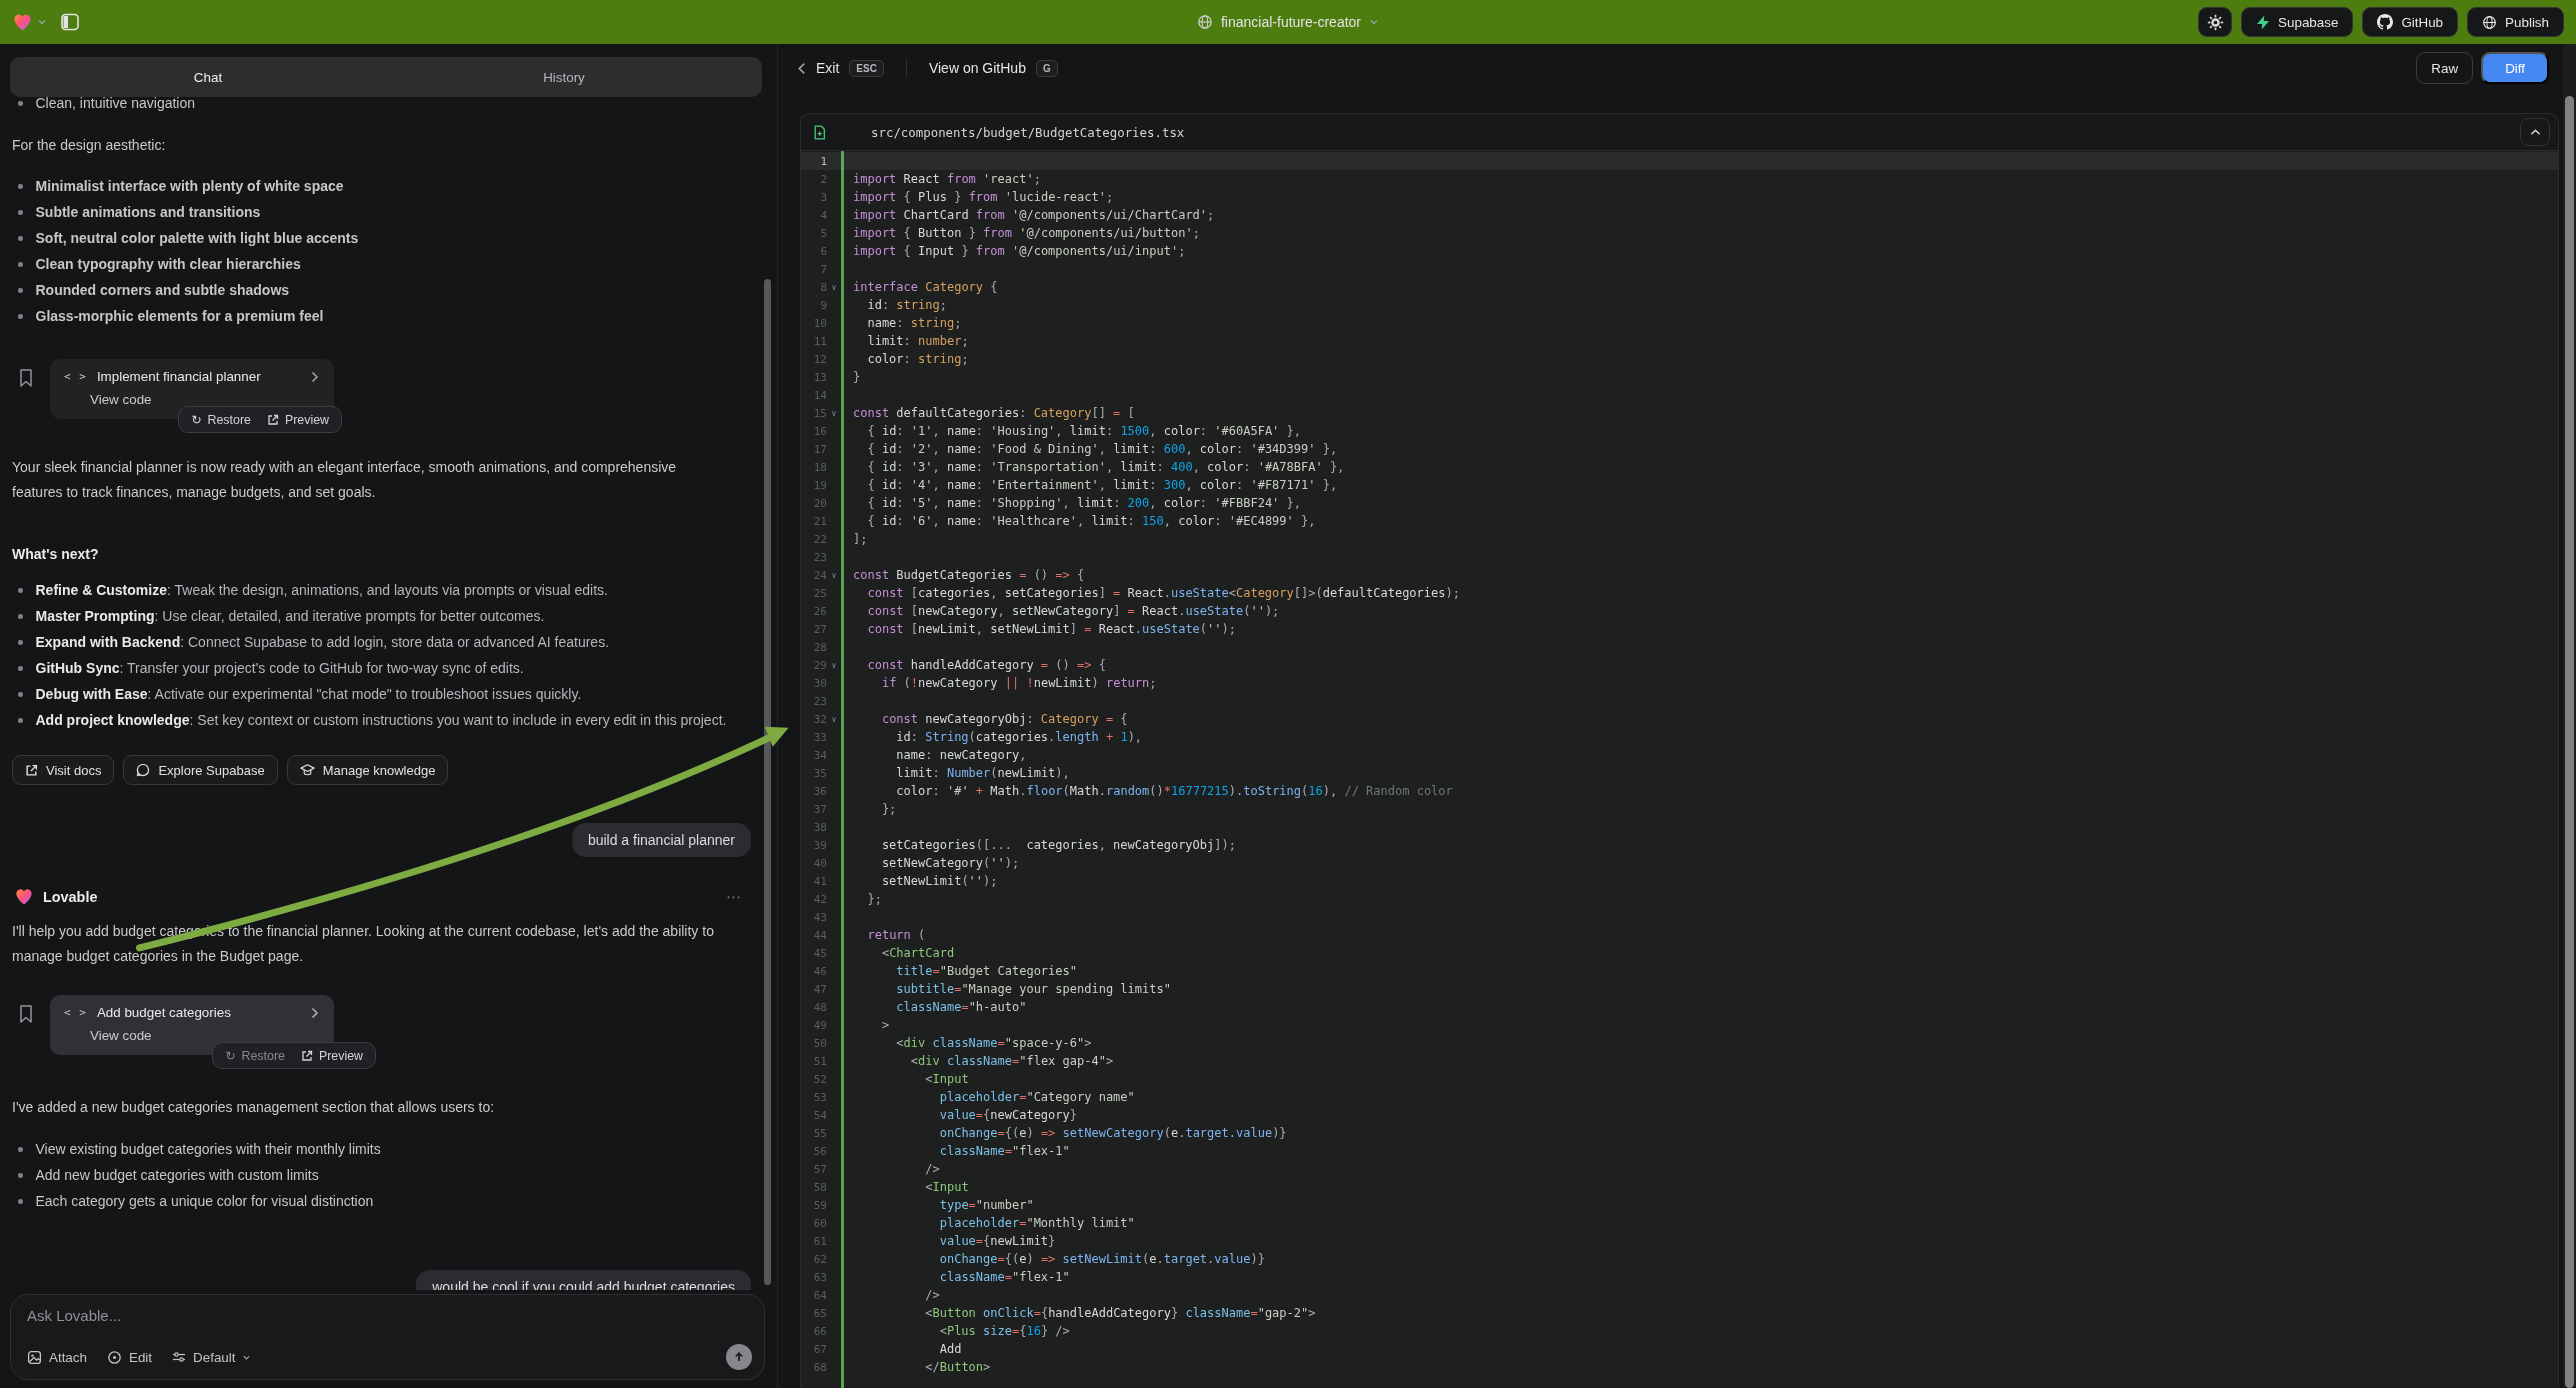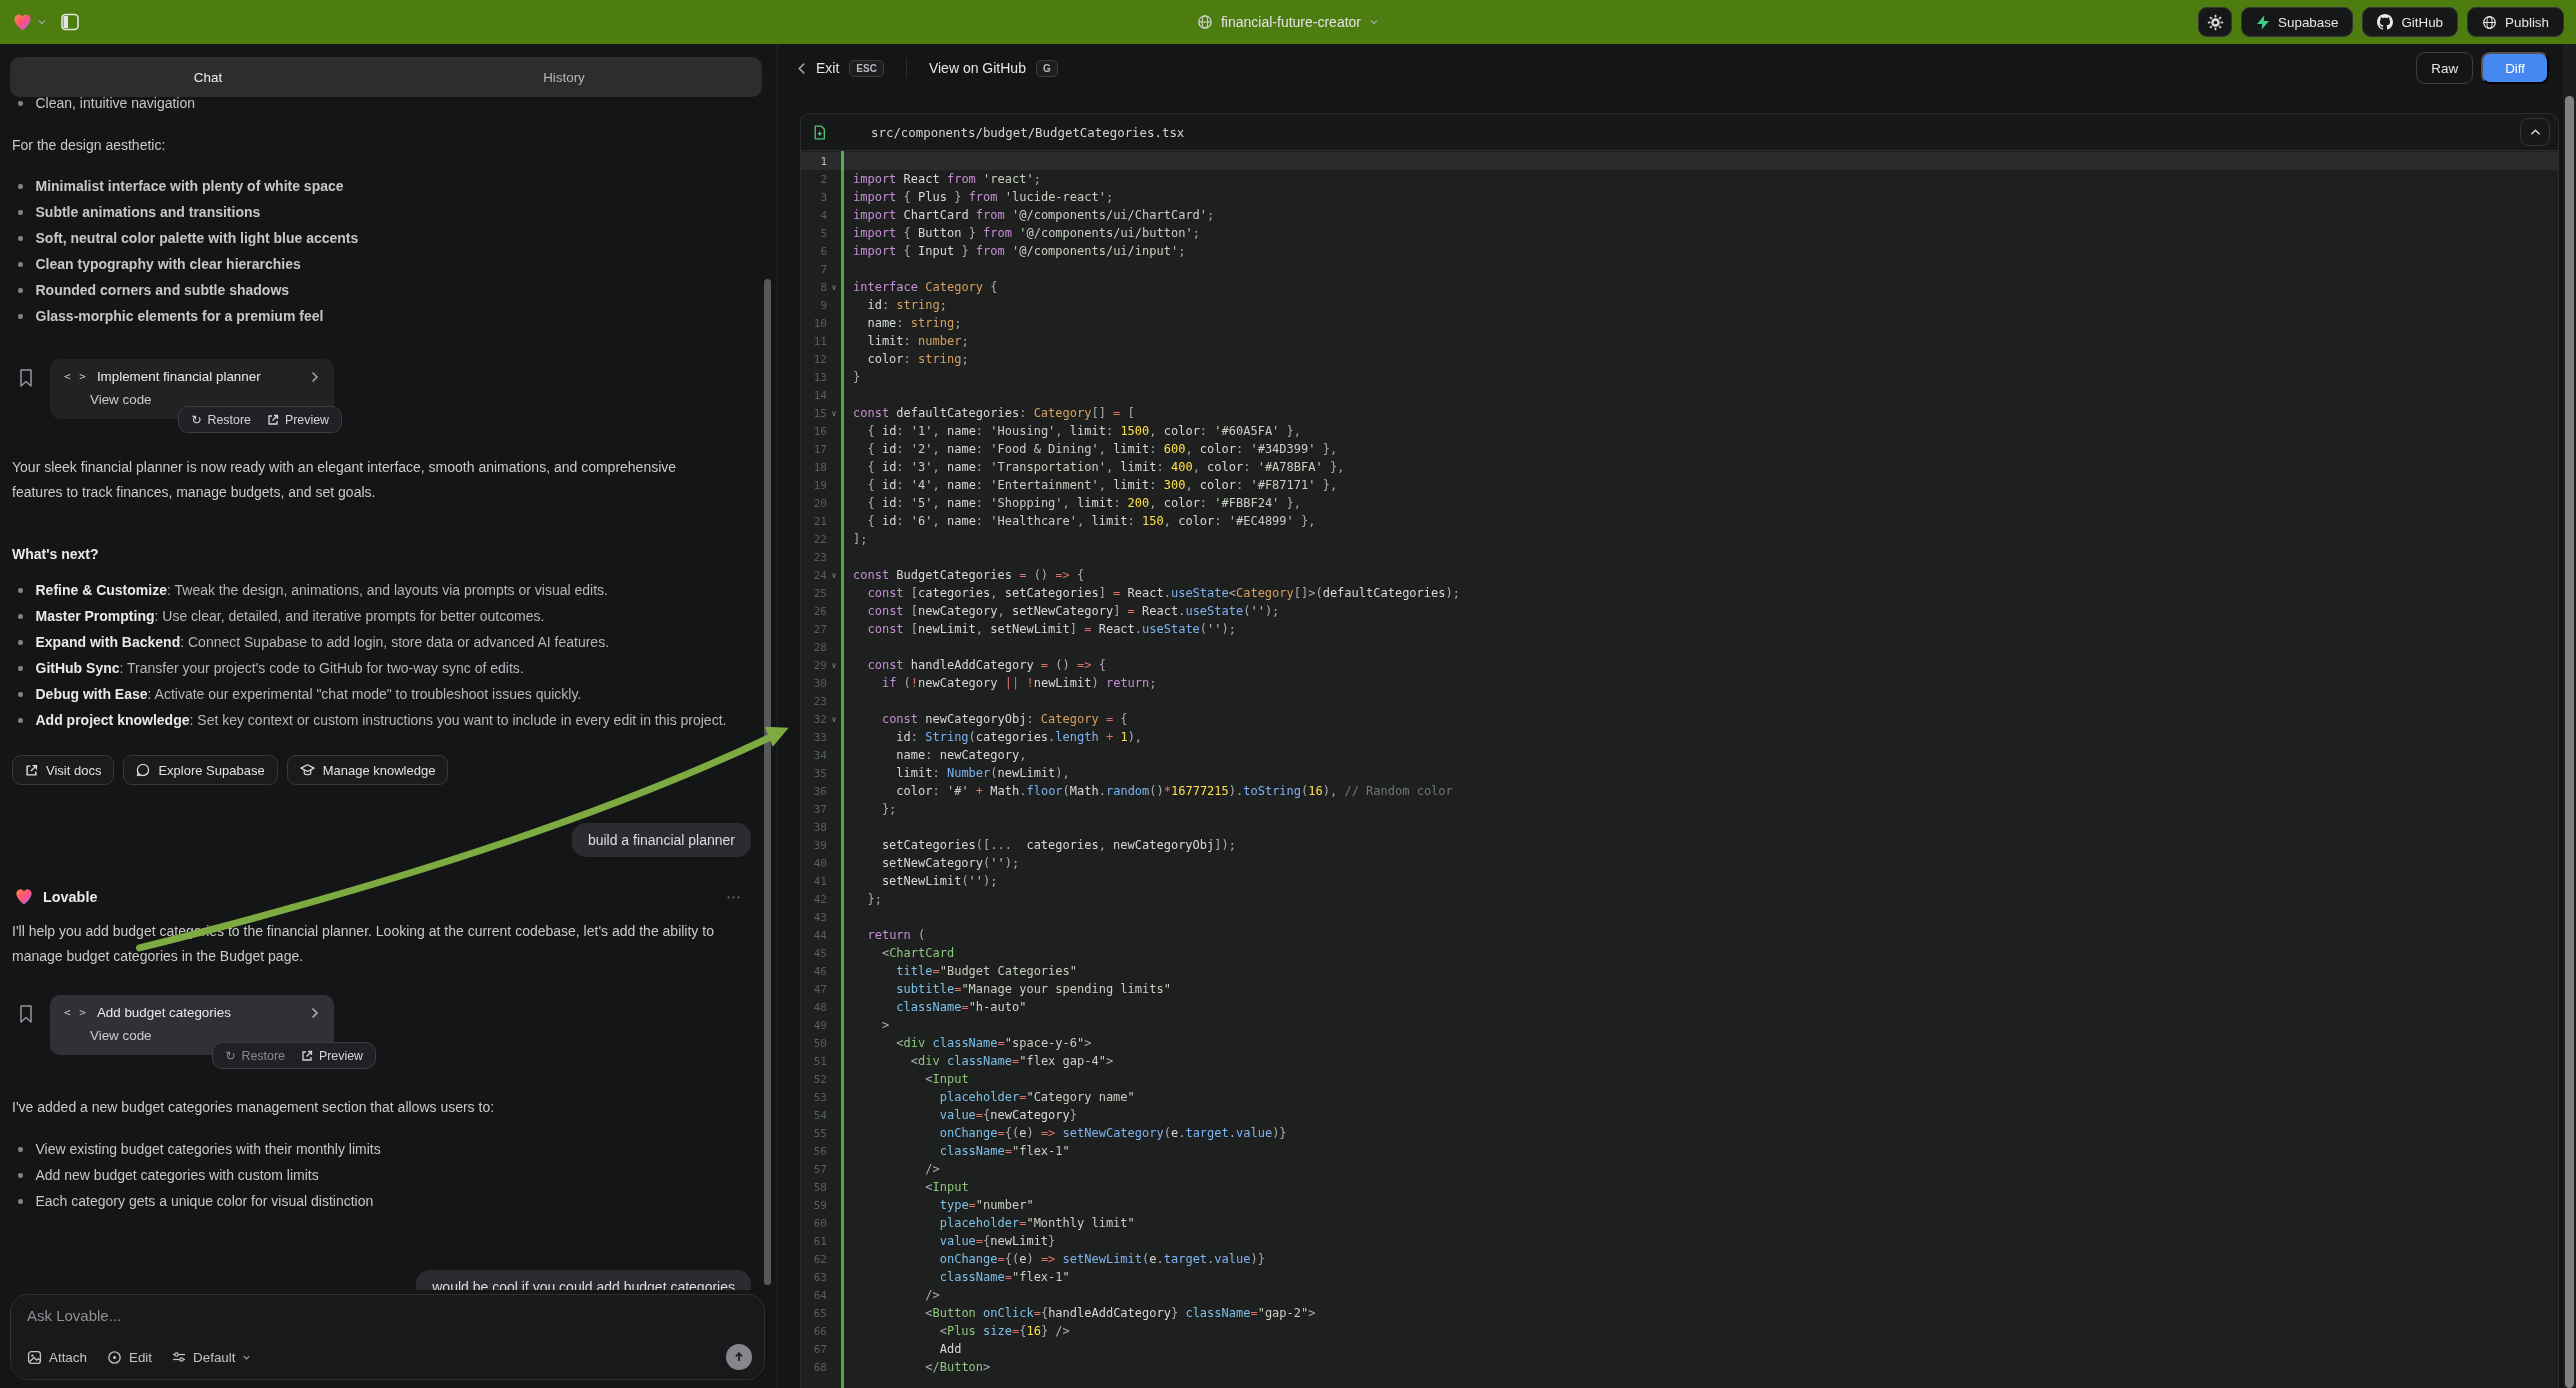--- a/index.html
+++ b/index.html
@@ -82,21 +82,21 @@
   .code-body { position:absolute; left:0; right:0; top:37px; bottom:0; overflow:hidden; }
   .diff-bar { position:absolute; left:40px; top:0; bottom:0; width:3px; background:var(--diffgreen,#57a64a); }
   .code-lines { position:absolute; left:0; right:0; top:1px; font-family:"DejaVu Sans Mono",monospace; font-size:12px; }
   .code-line { display:flex; align-items:center; height:18px; white-space:pre; }
   .code-line.hl { background:rgba(255,255,255,0.055); }
   .ln { display:inline-block; width:26px; flex:none; text-align:right; color:#5a5e62; font-size:11px; }
   .code-line.hl .ln { color:#bcbfc2; }
   .fold { display:inline-block; width:14px; flex:none; text-align:center; color:#84878b; font-size:8px; }
   .ct { padding-left:12px; }
   .tk-k{color:#c58fd6} .tk-x{color:#d6d9dc} .tk-s{color:#c9cfc3} .tk-ty{color:#d7a15f}
-  .tk-nu{color:#fde047} .tk-fn{color:#7db4f0} .tk-op{color:#de7066} .tk-pu{color:#a9adb3}
+  .tk-nu{color:#0ea5e9} .tk-fn{color:#7db4f0} .tk-op{color:#de7066} .tk-pu{color:#a9adb3}
   .tk-cm{color:#6f757a} .tk-tg{color:#8cc87a} .tk-at{color:#7cc0e8}
 
   
   .win-sb { position:absolute; right:0; top:44px; width:13px; bottom:0; background:#1c1d1e; }
   .win-sb .thumb { position:absolute; left:2px; right:2px; top:52px; height:1292px; border-radius:5px; background:#7f8183; }
 
   .arrow-overlay { position:absolute; left:0; top:0; pointer-events:none; z-index:40; }
   svg.ic { display:block; }
 </style>
 </head>

